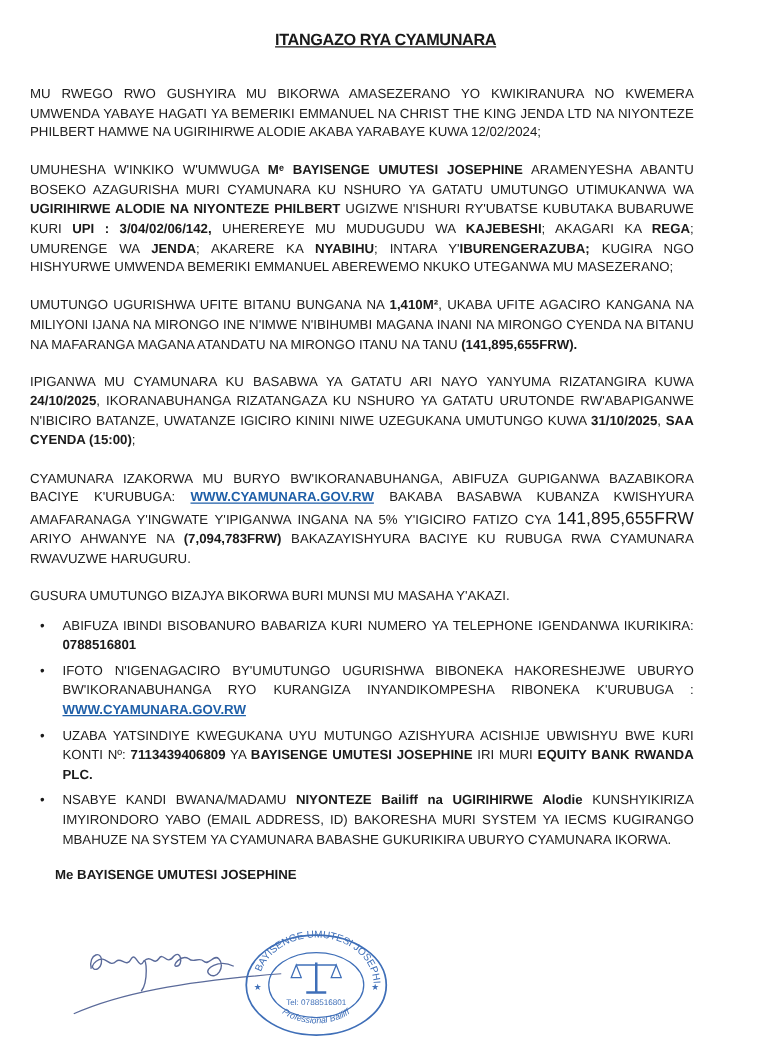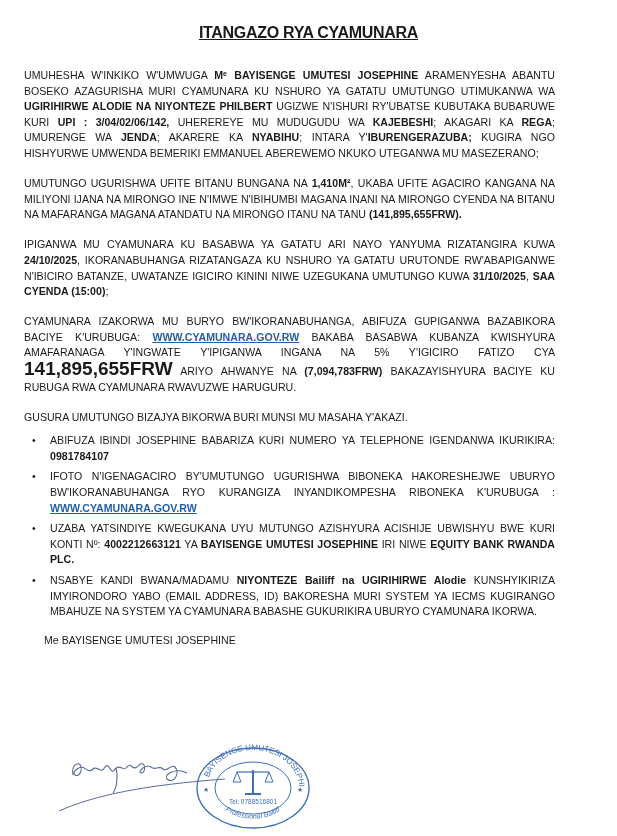--- a/index.html
+++ b/index.html
@@ -1,55 +1,56 @@
 <!DOCTYPE html>
 <html><head>
 <meta charset="utf-8">
 <style>
   html, body { margin: 0; padding: 0; background: #ffffff; }
   body { width: 617px; height: 836px; overflow: hidden; position: relative;
          font-family: "Liberation Sans", sans-serif; color: #1a1a1a; }
   .page { position: absolute; left: 0; top: 0; width: 617px; height: 836px; background: #fff; }
   .title { position: absolute; top: 24px; left: 0; width: 617px; text-align: center;
            font-family: "Liberation Sans Narrow", "Liberation Sans", sans-serif;
-           font-weight: bold; font-size: 16px; text-decoration: underline; letter-spacing: -0.3px; }
+           font-weight: bold; font-size: 13px; text-decoration: underline; letter-spacing: -0.3px; }
   .body { position: absolute; left: 24px; top: 68px; width: 531px; font-size: 10.6px; line-height: 15.6px; }
   .para { text-align: justify; margin: 0 0 14.5px 0; }
   b { font-weight: bold; }
-  .big { font-size: 19px; font-weight: bold; }
+  .big { font-size: 14px; font-weight: normal; }
   a.link { color: #1f5fa8; font-weight: bold; text-decoration: underline; }
   ul.bullets { list-style: none; margin: 8px 0 0 0; padding: 0; }
   ul.bullets li { position: relative; padding-left: 26px; text-align: justify; margin-bottom: 5px; }
   ul.bullets li .dot { position: absolute; left: 8px; top: 0; }
-  .sig-name { margin-top: 13px; margin-left: 20px; font-weight: normal; }
+  .sig-name { margin-top: 13px; margin-left: 20px; font-weight: bold; }
   .signature { position: absolute; left: 55px; top: 745px; width: 180px; height: 70px; }
   .stamp { position: absolute; left: 193px; top: 742px; width: 120px; height: 88px; }
 </style>
 </head>
 <body>
 
 <div class="page">
   <div class="title"> ITANGAZO RYA CYAMUNARA</div>
 
   <div class="body">
+    <p class="para"><span>MU RWEGO RWO GUSHYIRA MU BIKORWA  AMASEZERANO YO KWIKIRANURA NO KWEMERA UMWENDA YABAYE HAGATI YA BEMERIKI EMMANUEL NA CHRIST THE KING JENDA LTD NA NIYONTEZE PHILBERT HAMWE NA UGIRIHIRWE ALODIE AKABA YARABAYE KUWA 12/02/2024;</span></p>
 
     <p class="para"><span>UMUHESHA W'INKIKO W'UMWUGA </span><b>Mᵉ BAYISENGE UMUTESI JOSEPHINE</b><span> ARAMENYESHA ABANTU BOSEKO AZAGURISHA MURI CYAMUNARA KU NSHURO YA GATATU UMUTUNGO UTIMUKANWA WA </span><b>UGIRIHIRWE ALODIE NA NIYONTEZE PHILBERT</b><span> UGIZWE N'ISHURI RY'UBATSE KUBUTAKA BUBARUWE KURI </span><b>UPI : 3/04/02/06/142,</b><span> UHEREREYE MU MUDUGUDU WA </span><b>KAJEBESHI</b><span>; AKAGARI KA </span><b>REGA</b><span>; UMURENGE WA </span><b>JENDA</b><span>; AKARERE KA </span><b>NYABIHU</b><span>; INTARA Y'</span><b>IBURENGERAZUBA;</b><span> KUGIRA NGO HISHYURWE UMWENDA BEMERIKI EMMANUEL ABEREWEMO NKUKO UTEGANWA MU MASEZERANO;</span></p>
 
     <p class="para"><span>UMUTUNGO UGURISHWA UFITE BITANU BUNGANA NA </span><b>1,410M²</b><span>, UKABA UFITE  AGACIRO KANGANA NA MILIYONI IJANA NA MIRONGO INE N'IMWE N'IBIHUMBI MAGANA INANI NA MIRONGO CYENDA NA BITANU NA MAFARANGA MAGANA ATANDATU NA MIRONGO ITANU NA TANU </span><b>(141,895,655FRW).</b></p>
 
     <p class="para"><span>IPIGANWA MU CYAMUNARA KU BASABWA YA GATATU ARI NAYO YANYUMA RIZATANGIRA KUWA </span><b>24/10/2025</b><span>, IKORANABUHANGA RIZATANGAZA KU NSHURO YA GATATU URUTONDE RW'ABAPIGANWE N'IBICIRO BATANZE, UWATANZE IGICIRO KININI NIWE UZEGUKANA UMUTUNGO KUWA </span><b>31/10/2025</b><span>, </span><b>SAA CYENDA (15:00)</b><span>;</span></p>
 
     <p class="para"><span>CYAMUNARA IZAKORWA MU BURYO BW'IKORANABUHANGA, ABIFUZA  GUPIGANWA BAZABIKORA BACIYE K'URUBUGA: </span><a class="link">WWW.CYAMUNARA.GOV.RW</a><span> BAKABA BASABWA KUBANZA KWISHYURA AMAFARANAGA Y'INGWATE Y'IPIGANWA INGANA NA 5% Y'IGICIRO FATIZO CYA </span><span class="big">141,895,655FRW</span><span> ARIYO AHWANYE NA </span><b>(7,094,783FRW)</b><span> BAKAZAYISHYURA BACIYE KU RUBUGA RWA CYAMUNARA RWAVUZWE HARUGURU.</span></p>
 
     <p class="para" style="margin-bottom:0"><span>GUSURA UMUTUNGO BIZAJYA BIKORWA BURI MUNSI MU MASAHA Y'AKAZI.</span></p>
 
     <ul class="bullets">
-      <li><span class="dot">•</span><span>ABIFUZA IBINDI JOSEPHINE BABARIZA KURI NUMERO YA TELEPHONE IGENDANWA IKURIKIRA: </span><b>0981784107</b></li>
+      <li><span class="dot">•</span><span>ABIFUZA IBINDI BISOBANURO BABARIZA KURI NUMERO YA TELEPHONE IGENDANWA IKURIKIRA: </span><b>0788516801</b></li>
       <li><span class="dot">•</span><span>IFOTO N'IGENAGACIRO BY'UMUTUNGO UGURISHWA BIBONEKA HAKORESHEJWE UBURYO BW'IKORANABUHANGA RYO KURANGIZA INYANDIKOMPESHA RIBONEKA K'URUBUGA : </span><a class="link">WWW.CYAMUNARA.GOV.RW</a></li>
-      <li><span class="dot">•</span><span>UZABA YATSINDIYE KWEGUKANA UYU MUTUNGO AZISHYURA ACISHIJE UBWISHYU BWE KURI KONTI Nº: </span><b>4002212663121</b><span> YA </span><b>BAYISENGE UMUTESI JOSEPHINE</b><span> IRI NIWE </span><b>EQUITY BANK RWANDA PLC.</b></li>
+      <li><span class="dot">•</span><span>UZABA YATSINDIYE KWEGUKANA UYU MUTUNGO AZISHYURA ACISHIJE UBWISHYU BWE KURI KONTI Nº: </span><b>7113439406809</b><span> YA </span><b>BAYISENGE UMUTESI JOSEPHINE</b><span> IRI MURI </span><b>EQUITY BANK RWANDA PLC.</b></li>
       <li><span class="dot">•</span><span>NSABYE KANDI BWANA/MADAMU </span><b>NIYONTEZE Bailiff na UGIRIHIRWE Alodie</b><span> KUNSHYIKIRIZA IMYIRONDORO YABO (EMAIL ADDRESS, ID) BAKORESHA MURI SYSTEM YA IECMS KUGIRANGO MBAHUZE NA SYSTEM YA CYAMUNARA BABASHE GUKURIKIRA UBURYO CYAMUNARA IKORWA.</span></li>
     </ul>
 
     <div class="sig-name">Me BAYISENGE UMUTESI JOSEPHINE</div>
   </div>
 
   <svg class="signature" viewBox="0 0 180 70">
     <path d="M18 30 C 15 18, 28 14, 26 26 C 24 34, 14 30, 22 24 C 30 18, 32 30, 38 24 C 42 20, 46 30, 50 22 C 54 16, 56 32, 60 24 C 62 20, 64 40, 58 48 M60 24 C 66 18, 68 28, 72 22 C 76 16, 78 28, 84 20 C 90 14, 92 28, 86 28 C 82 28, 90 18, 96 22 C 100 26, 104 20, 108 24 C 112 28, 116 18, 120 22 C 126 28, 118 40, 112 34 C 108 30, 120 22, 132 28" fill="none" stroke="#5a6a9a" stroke-width="1.1"></path>
     <path d="M4 66 C 40 50, 90 40, 170 34" fill="none" stroke="#5a6a9a" stroke-width="1"></path>
   </svg>

